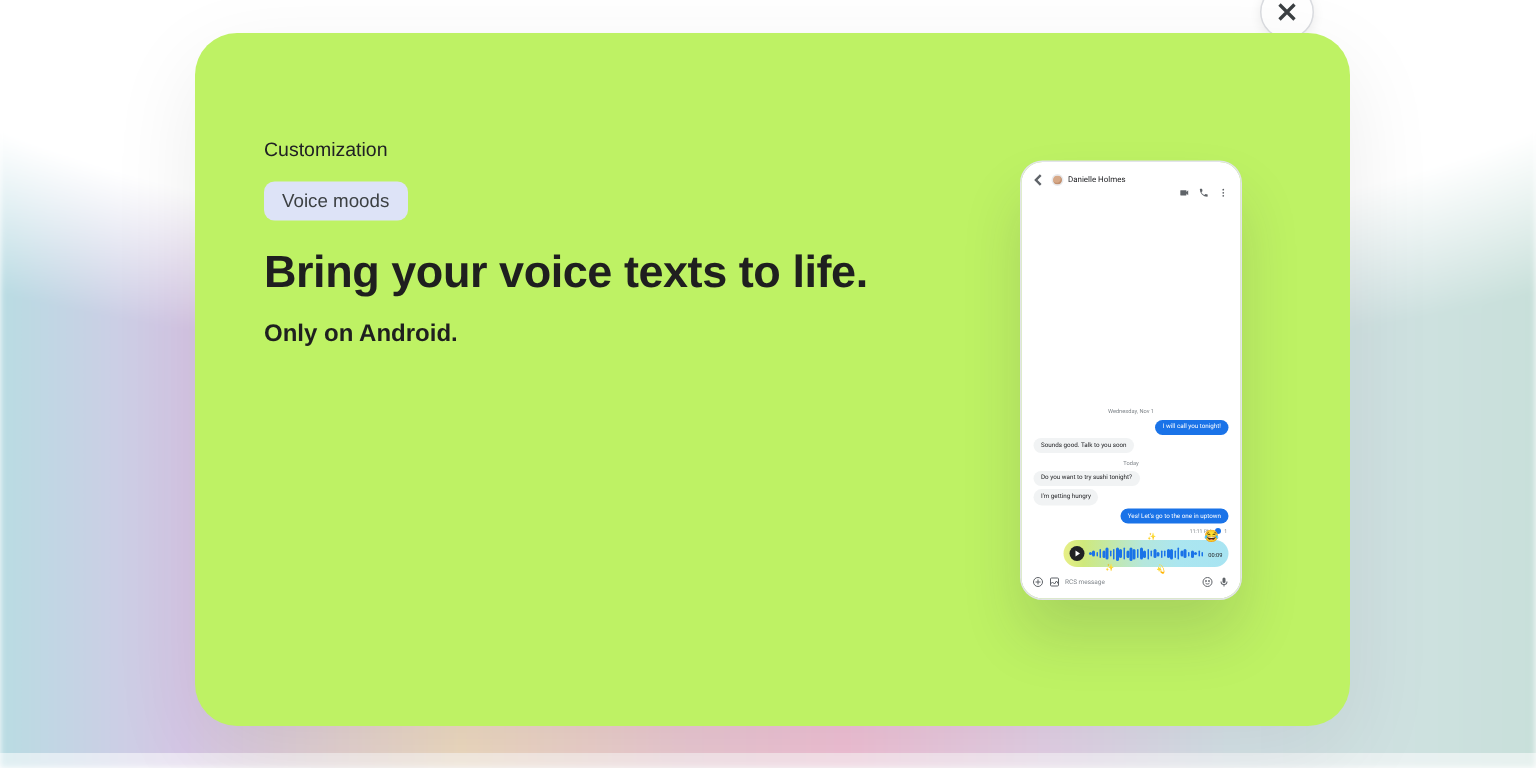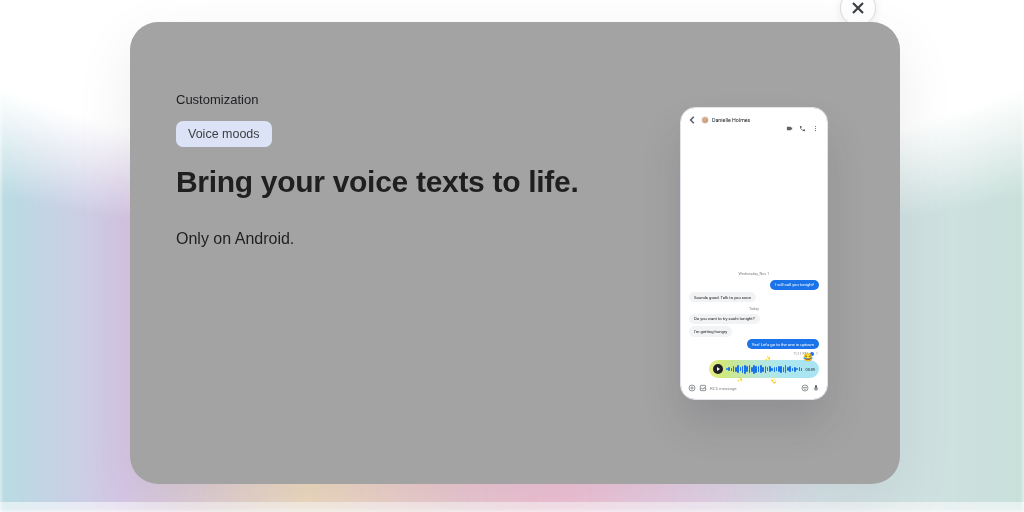--- a/index.html
+++ b/index.html
@@ -25,34 +25,34 @@
     box-shadow: 0 2px 8px rgba(0,0,0,.08);
     cursor: pointer;
   }
   .close-btn svg { width:14px; height:14px; stroke:#3c4043; stroke-width:2.2; }
 
   
   .modal {
     position: absolute;
     top: 22px; left: 130px;
     width: 770px; height: 462px;
-    background: #a3a3a3;
+    background: #bef264;
     border-radius: 28px;
     box-shadow: 0 20px 60px rgba(0,0,0,.08);
     display: flex;
     padding: 70px 40px 0 46px;
     gap: 24px;
   }
 
   .left { flex: 1 1 auto; color:#1f1f1f; }
   .eyebrow { font-size: 13px; color:#202124; margin-bottom:14px; }
   .chip { display:inline-block; padding:6px 12px; border-radius:7px; background:#dde3f7; color:#3c4043; font-size:12.5px; margin-bottom:18px; }
-  .headline { font-size:30px; line-height:1.15; font-weight:700; color:#1f1f1f; margin-bottom:30px; letter-spacing:-.3px; }
+  .headline { font-size:30px; line-height:1.15; font-weight:700; color:#1f1f1f; margin-bottom:14px; letter-spacing:-.3px; }
   .body { font-size:13.5px; line-height:1.4; color:#3c4043; max-width:330px; margin-bottom:22px; }
-  .only { font-size:16px; font-weight:400; color:#1f1f1f; }
+  .only { font-size:16px; font-weight:700; color:#1f1f1f; }
 
   
   .phone-wrap { flex:0 0 auto; width:152px; display:flex; align-items:flex-start; justify-content:center; padding-top:16px; margin-right:30px;}
   .phone {
     width: 146px;
     background:#fff;
     border:3px solid #fff;
     outline:1px solid #e2e4ea;
     border-radius:14px;
     box-shadow: 0 24px 40px rgba(40,40,60,.15);

